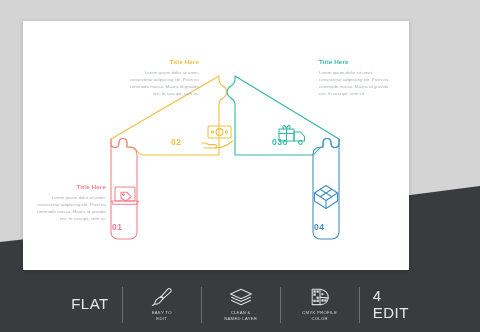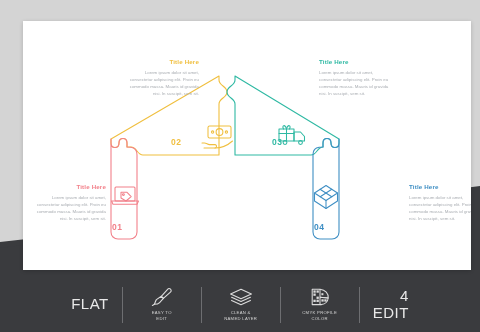--- a/index.html
+++ b/index.html
@@ -37,21 +37,21 @@
     width: 480px; height: 332px;
     background: #3a3b3e;
     clip-path: polygon(0 248px, 480px 186px, 480px 332px, 0 332px);
   }
 
   
   .card {
     position: absolute;
     left: 23px;
     top: 21px;
-    width: 448px;
+    width: 386px;
     height: 249px;
     background: #ffffff;
     box-shadow: 0 1px 4px rgba(0,0,0,0.18);
     overflow: hidden;
   }
 
   
   .txt-block {
     position: absolute;
     width: 70px;
@@ -93,21 +93,21 @@
     display: flex;
     align-items: center;
     justify-content: center;
     gap: 0px;
   }
   .foot-word {
     color: #e8e8e8;
     font-size: 15px;
     line-height: 1.08;
     letter-spacing: 0.5px;
-    text-align: right;
+    text-align: left;
     font-weight: 300;
     padding: 0 13px;
   }
   .divider {
     width: 1px;
     height: 36px;
     background: #6d6e71;
   }
   .foot-item {
     display: flex;

